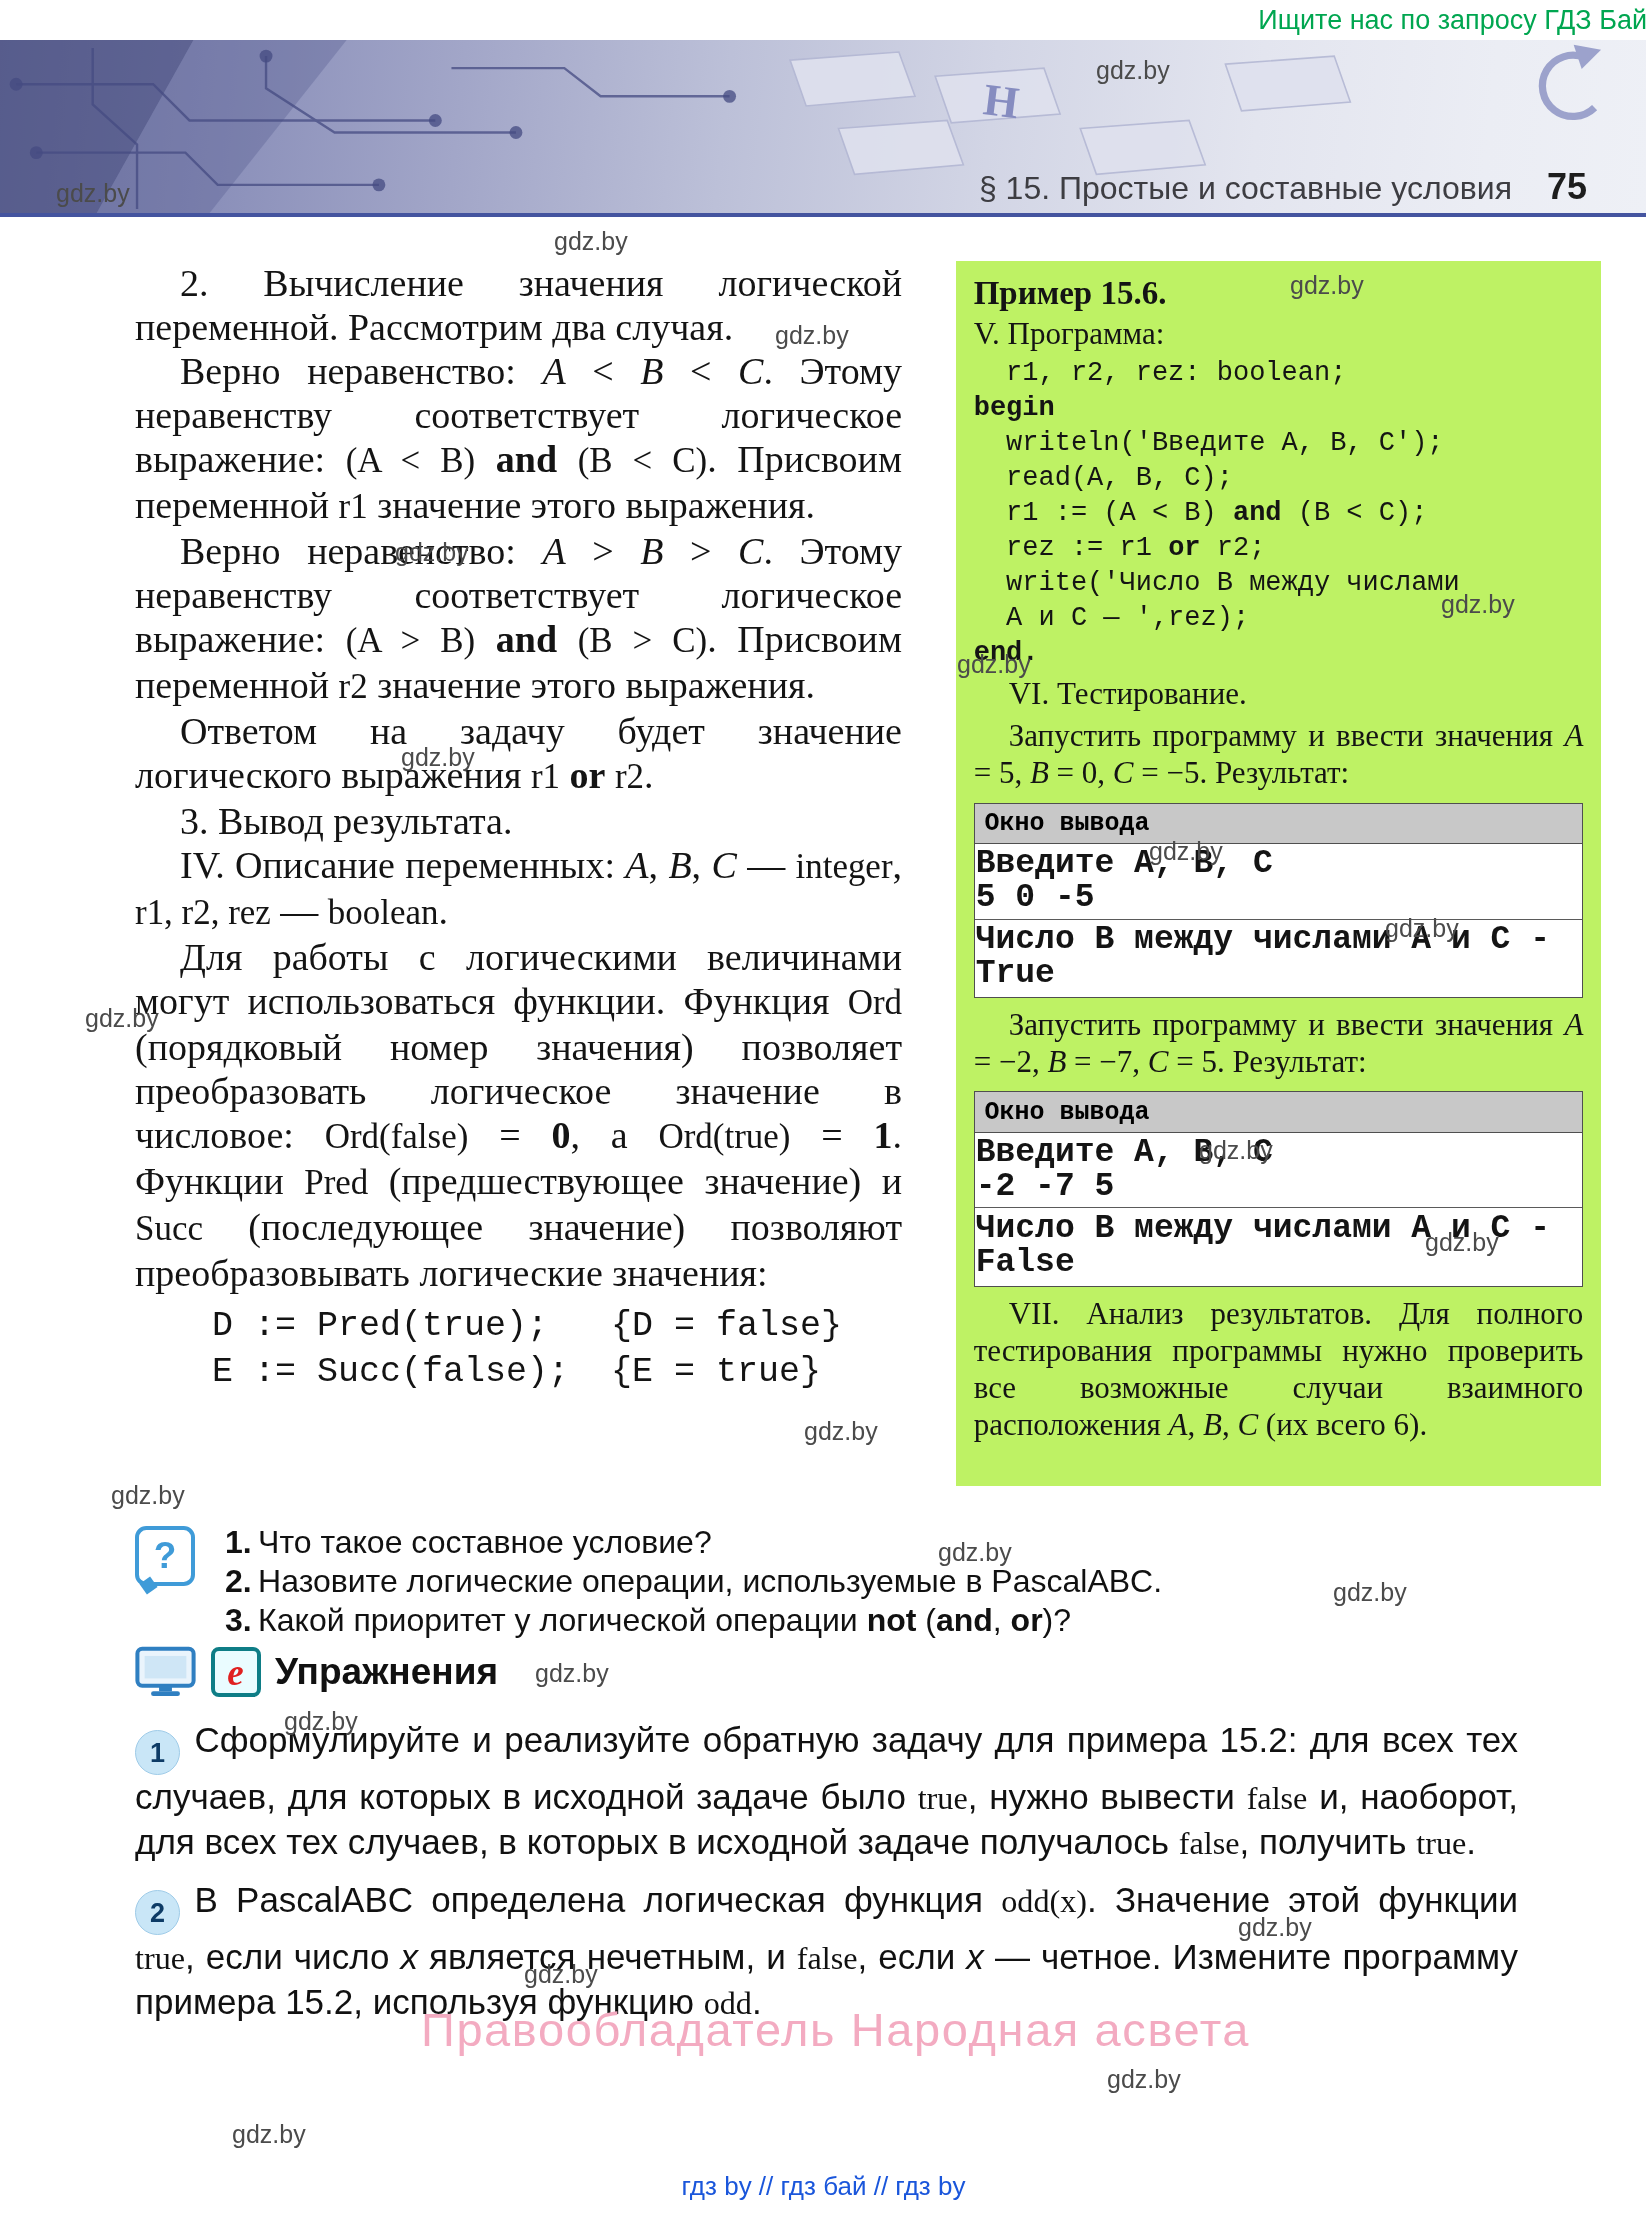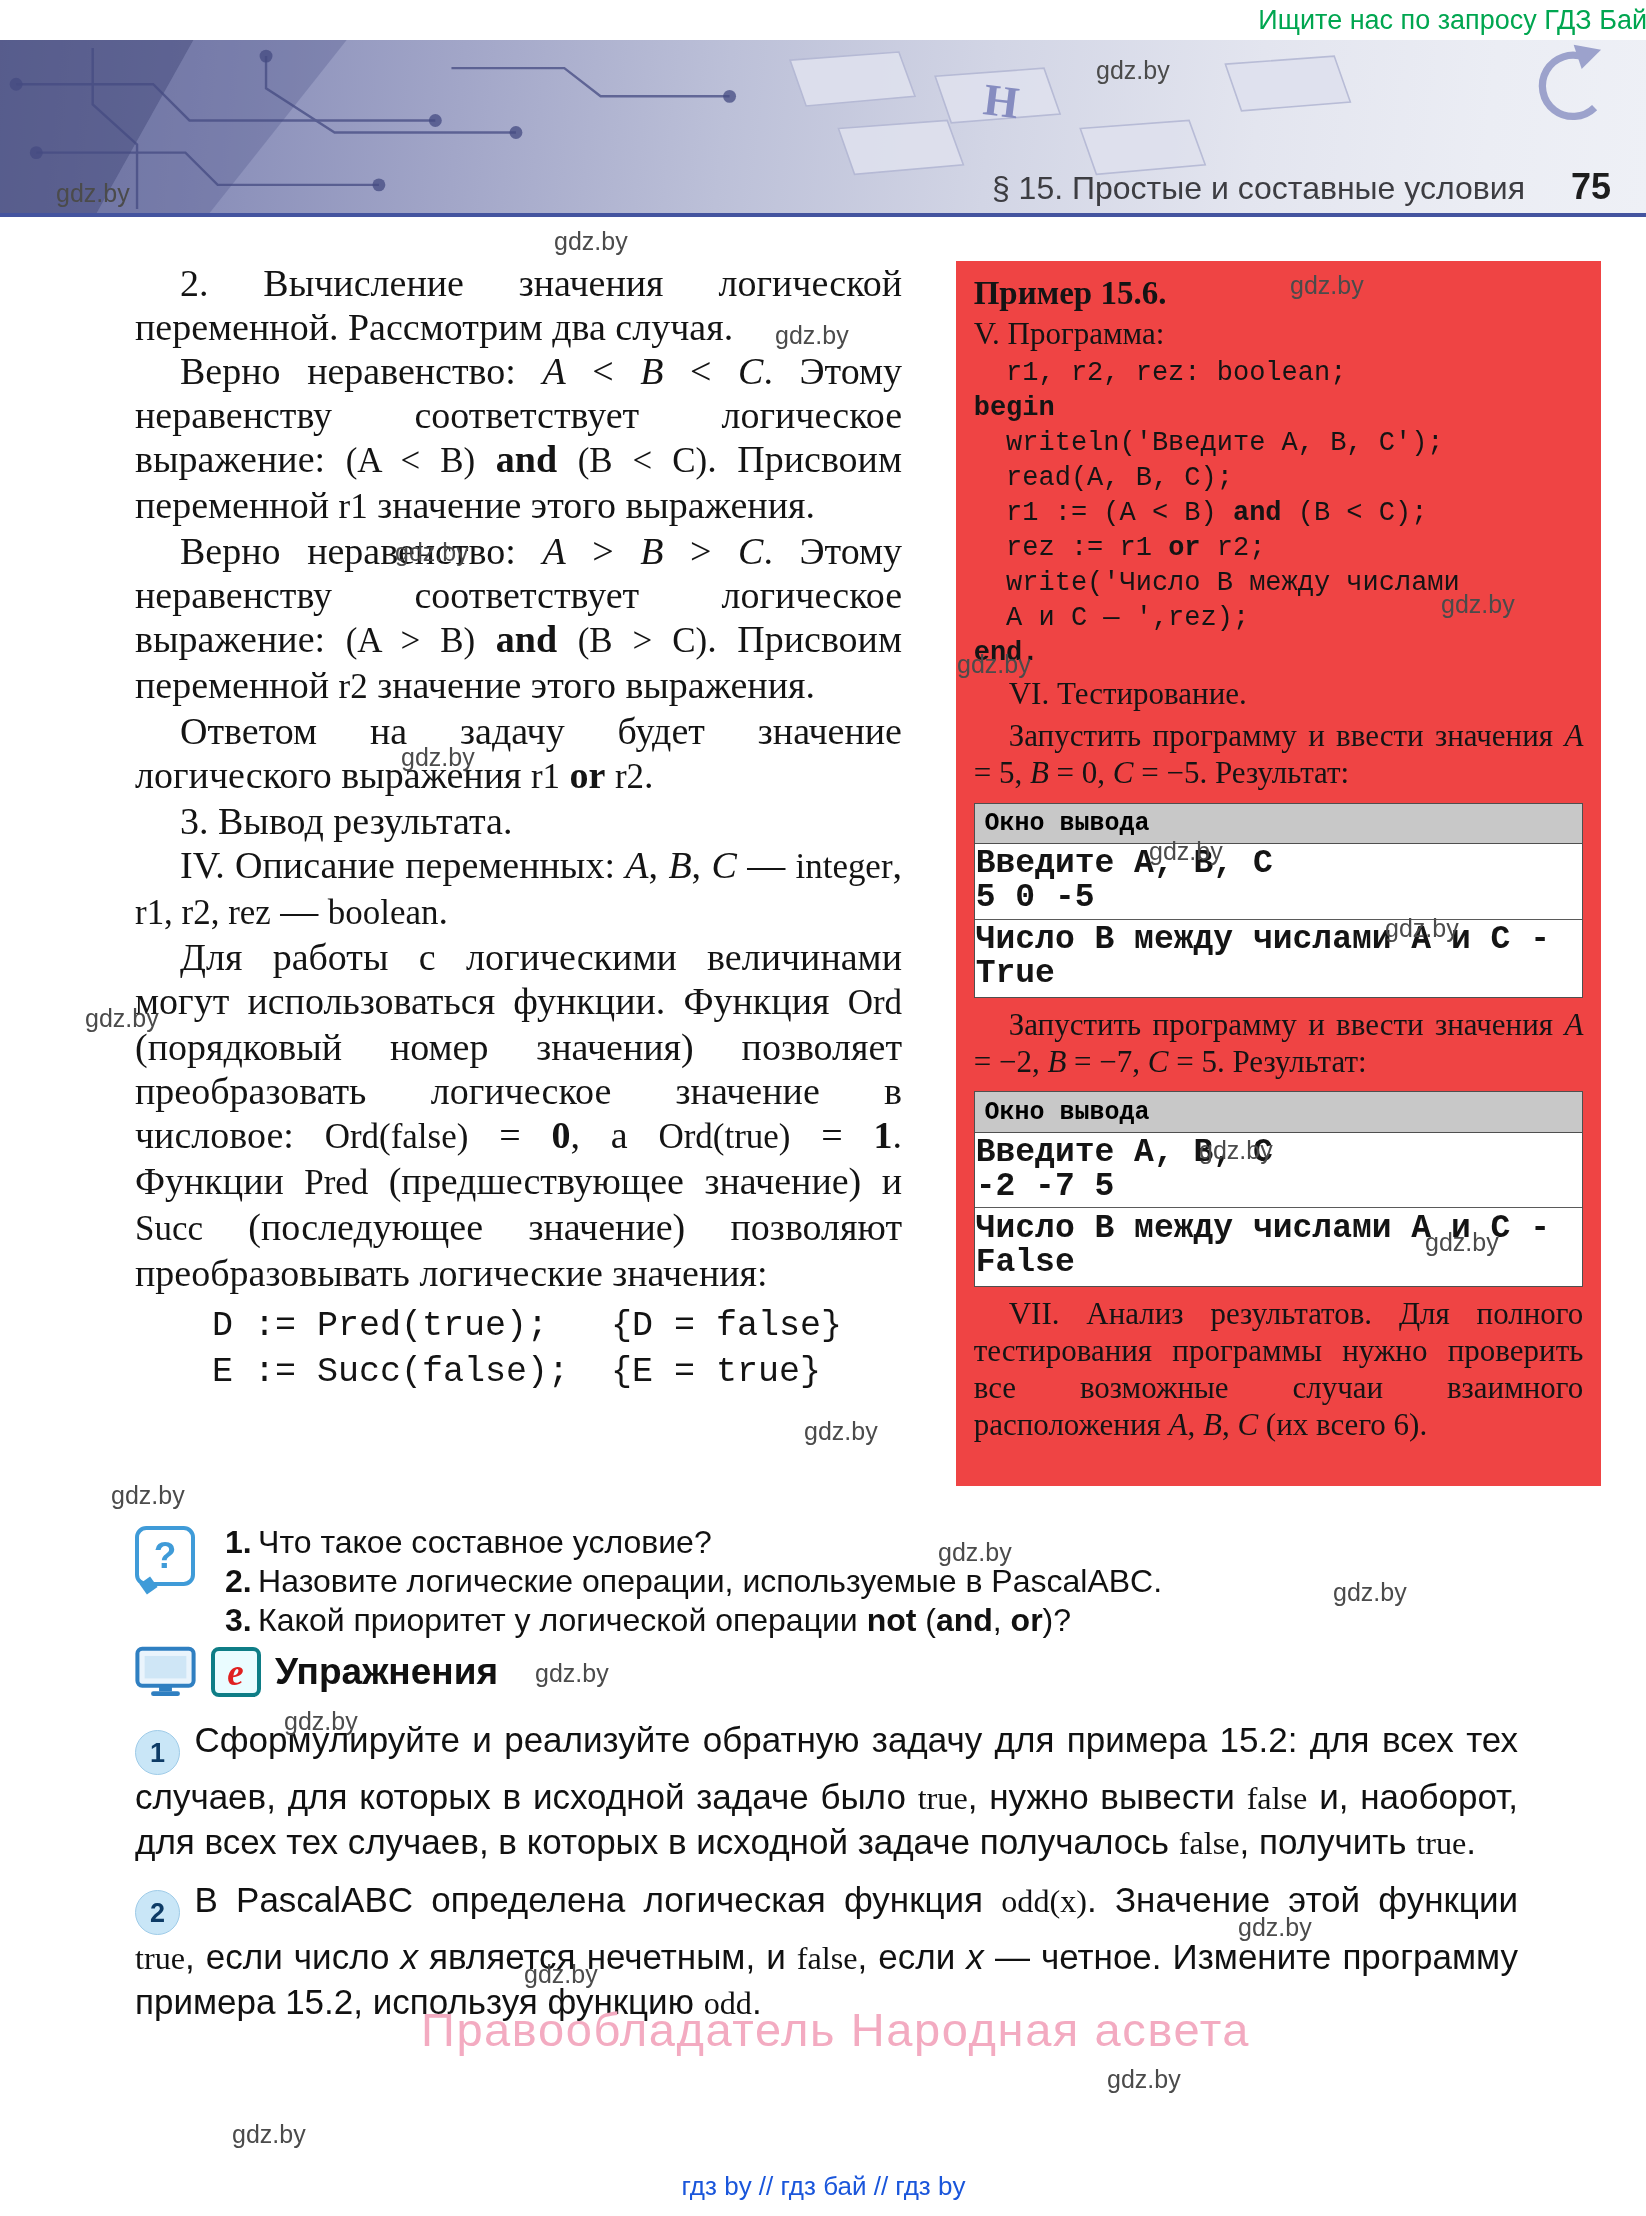--- a/index.html
+++ b/index.html
@@ -7,42 +7,42 @@
   .page{position:relative;width:1647px;height:2216px;background:#ffffff;overflow:hidden;color:#141414}
 
   
   .banner{position:absolute;top:4.8px;left:0;width:100%;text-align:right;
     font-family:"Liberation Sans",sans-serif;font-size:27px;font-weight:500;color:#00a650}
 
   
   .circuit{position:absolute;top:40px;left:0;width:1647px;height:173px;border-bottom:4.8px solid #44549f;
     background:linear-gradient(96deg,#787da9 0%,#8b90ba 14%,#a2a6c8 28%,#bcc0d8 44%,#d2d5e5 60%,#e3e5ef 76%,#ebedf4 90%,#eef0f6 100%)}
   .circuit-svg{position:absolute;left:0;top:0;width:100%;height:100%}
-  .hdr-row{position:absolute;right:36px;bottom:4.8px;display:flex;align-items:baseline;gap:46px;
+  .hdr-row{position:absolute;right:60px;bottom:4.8px;display:flex;align-items:baseline;gap:35px;
     font-family:"Liberation Sans",sans-serif}
   .hdr-title{font-size:32px;color:#3d3d42}
   .hdr-page{font-size:36px;font-weight:bold;color:#1d1d1d}
 
   
   .seg-i{font-style:italic}
   .seg-b{font-weight:bold}
   .seg-c{font-family:Liberation Serif, serif;font-size:0.92em}
   .seg-cb{font-family:"Liberation Mono",monospace;font-weight:bold;font-size:0.92em}
   .pcode-line .seg-c,.pcode-line .seg-cb{font-size:1em}
 
   
   .left-col{position:absolute;left:135px;top:261px;width:767px;
     font-size:38px;line-height:44px;text-align:justify}
   .left-col .para{margin:0;text-indent:45px}
   .code-lines{margin-top:8px;padding-left:77px}
   .lc-code{font-family:"Liberation Mono",monospace;font-size:35px;line-height:46px;white-space:pre}
 
   
   .right-col{position:absolute;left:956px;top:261px;width:645px;min-height:1225px;
-    background:#ef4444;padding:11.3px 17.7px 21px;box-sizing:border-box}
+    background:#bef264;padding:11.3px 17.7px 21px;box-sizing:border-box}
   .ex-title{margin:0;font-size:33px;font-weight:bold;line-height:42px}
   .ex-label{margin:0;font-size:31px;line-height:40px}
   .ind{text-indent:35px}
   .pcode{margin:1.6px 0 3.2px}
   .pcode-line{font-family:"Liberation Mono",monospace;font-size:27px;line-height:35px;white-space:pre}
   .ex-para{margin:3.2px 0 0;font-size:31px;line-height:37px;text-align:justify;text-indent:35px}
   .out-win{border:1.6px solid #4f4f4f;background:#fff;margin:11.3px 0 8px}
   .out-title{background:#c8c8c8;color:#000;font-family:"Liberation Mono",monospace;font-weight:bold;
     font-size:25px;line-height:25px;padding:7.3px 9.7px;border-bottom:1.6px solid #4f4f4f}
   .out-body{padding:3.2px 0 6.4px}

